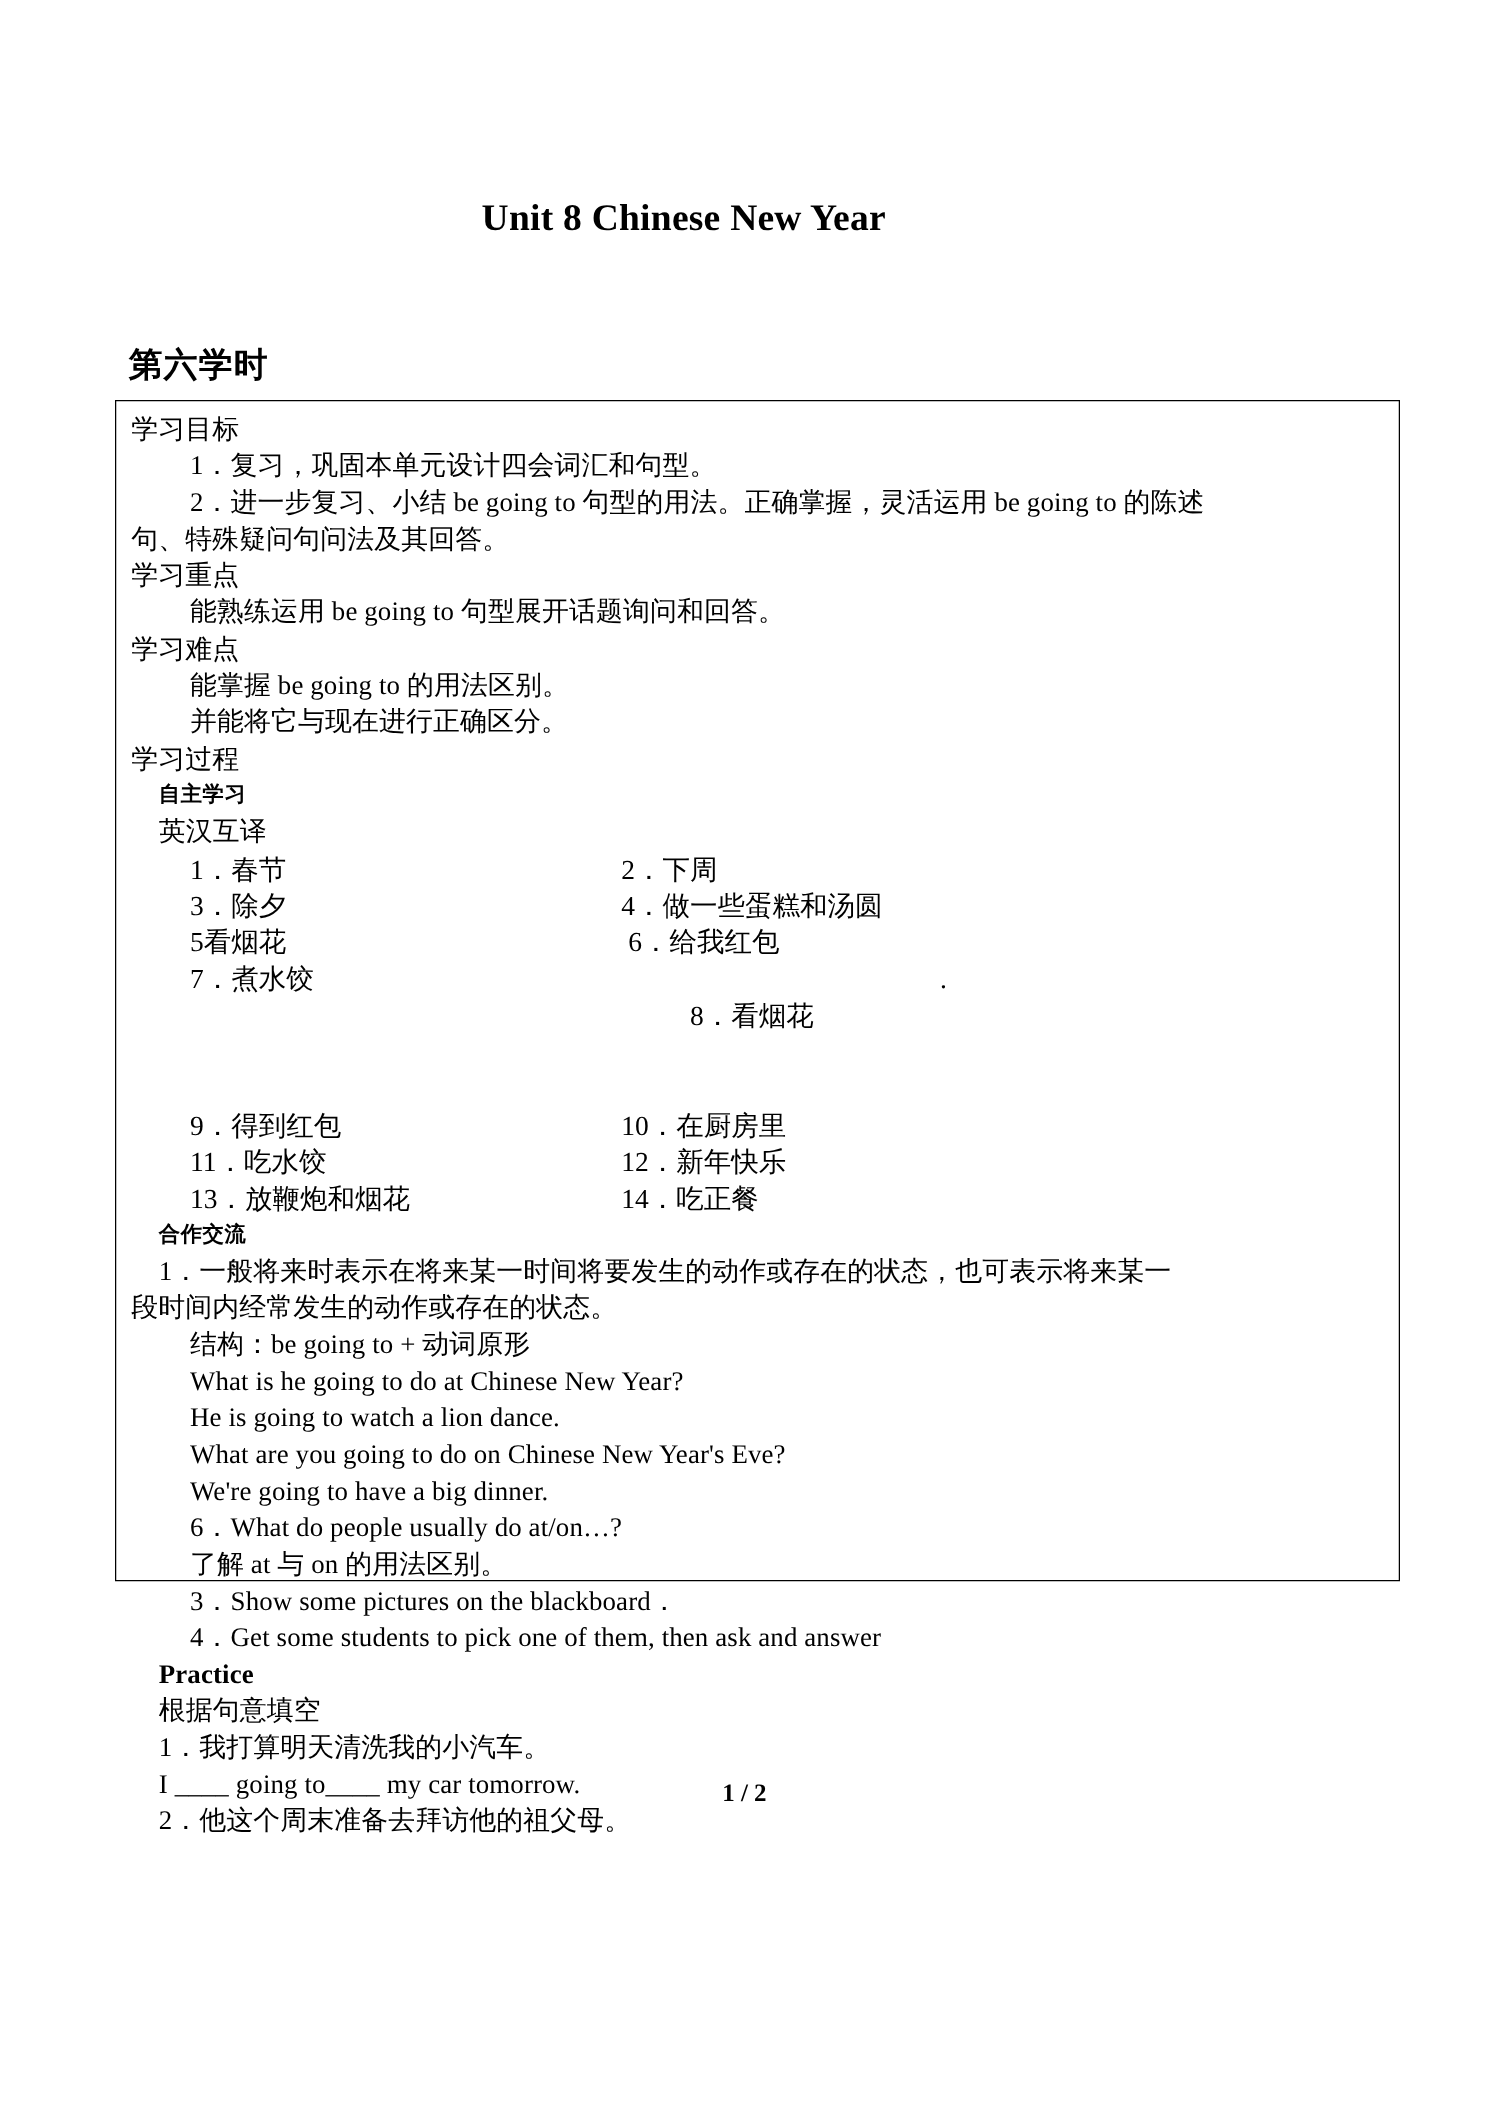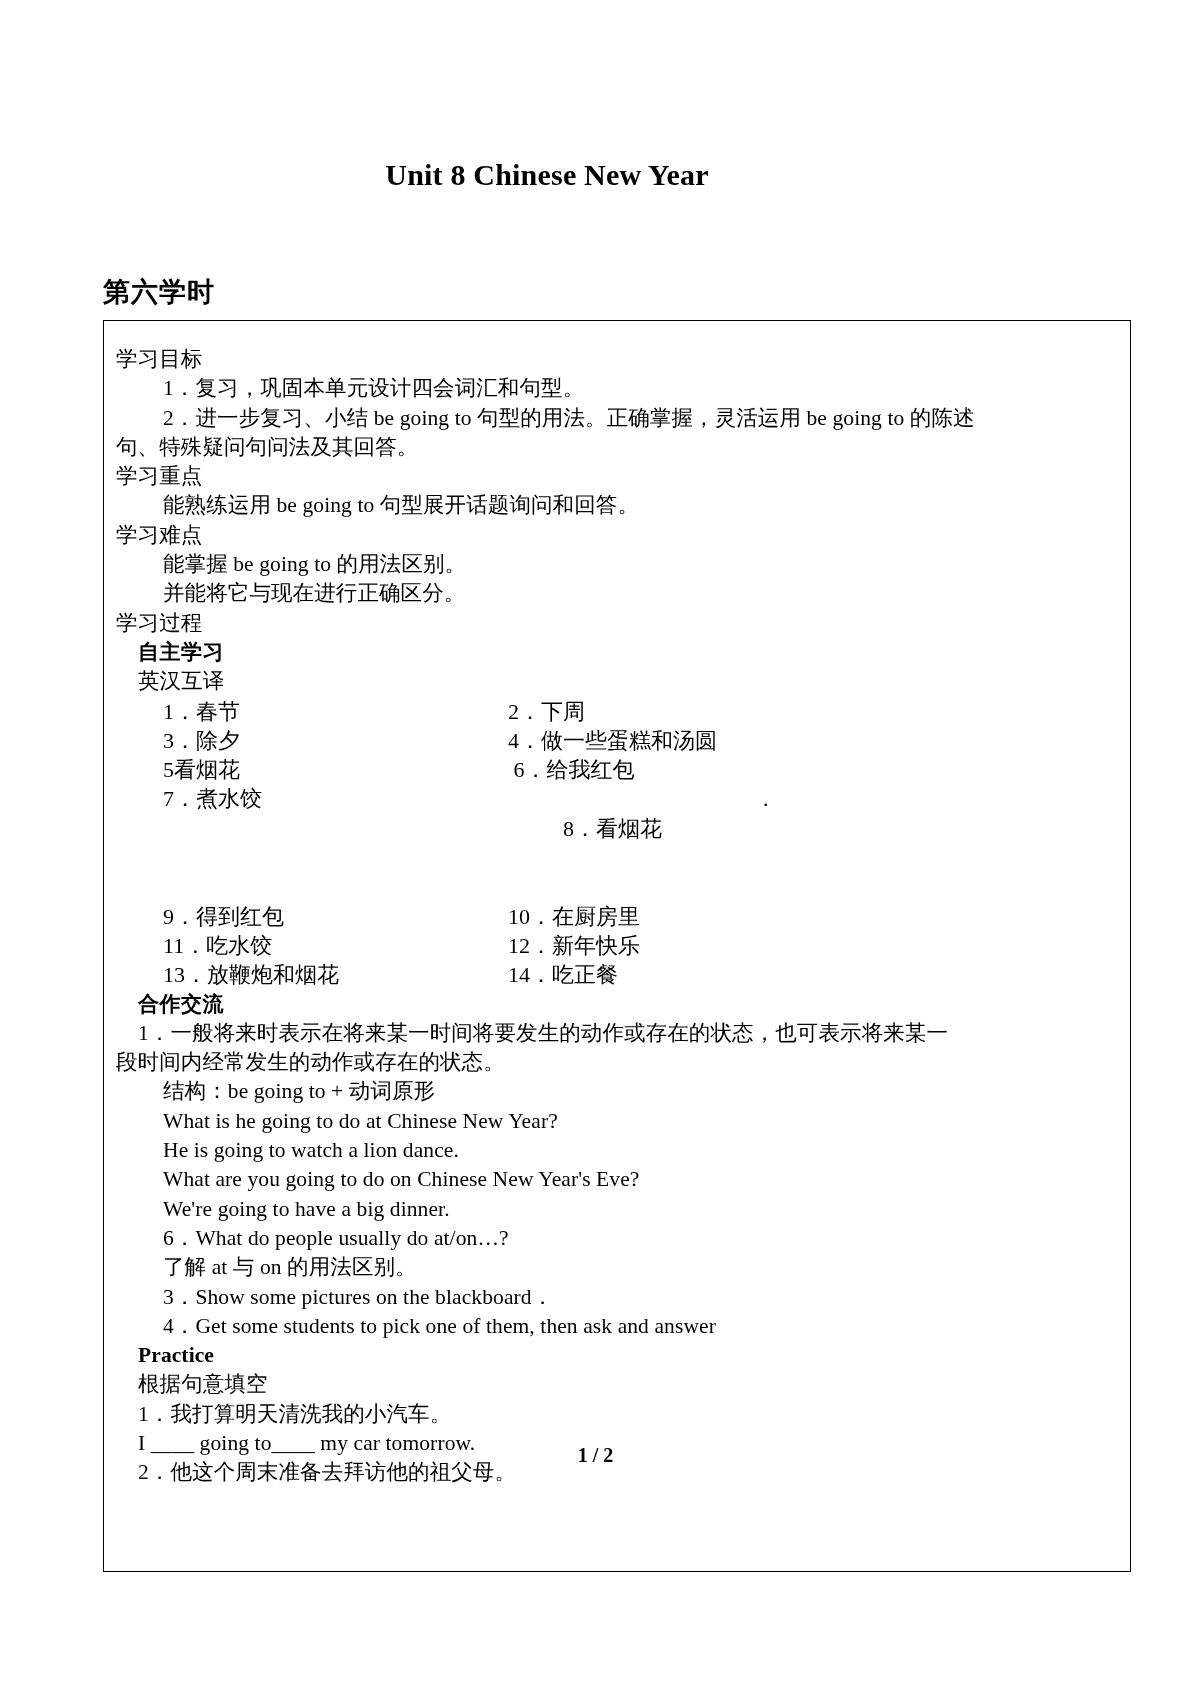--- a/index.html
+++ b/index.html
@@ -35,47 +35,47 @@
     position: absolute;
     left: 103px;
     top: 274px;
     font-size: 27px;
     font-weight: bold;
     font-family: "DejaVu Sans", "Liberation Sans", sans-serif;
     letter-spacing: 1px;
   }
   .content-box {
     position: absolute;
-    left: 103px;
+    left: 92px;
     top: 320px;
     width: 1028px;
-    height: 1252px;
+    height: 945px;
     border: 1.3px solid #000000;
     box-sizing: border-box;
-    padding: 24px 14px 0 12px;
+    padding: 8px 14px 0 12px;
   }
   .ln {
     font-size: 21.5px;
     line-height: 29.3px;
     white-space: pre-wrap;
     letter-spacing: 0.1px;
   }
   .ln.sect {           
     margin-left: 0;
   }
   .ln.ind1 {           
     padding-left: 22px;
   }
   .ln.ind2 {           
     padding-left: 47px;
   }
   .bold-cn {
     font-weight: bold;
     font-family: "DejaVu Sans", "Liberation Sans", sans-serif;
-    font-size: 21px;
+    font-size: 17px;
     letter-spacing: 0.5px;
   }
   .bold-en {
     font-weight: bold;
   }
   .vocab-list {
     position: relative;
   }
   .vocab-row {
     display: flex;
@@ -99,21 +99,20 @@
     top: 0;
   }
   .footer {
     position: absolute;
     left: 0;
     top: 1424px;
     width: 1191px;
     text-align: center;
     font-size: 20px;
     font-weight: bold;
-    margin-top: 20px;
   }
 </style>
 </head>
 <body>
 
 <div class="page">
 
   <div class="doc-title">Unit 8 Chinese New Year</div>
 
   <div class="lesson-heading">第六学时</div>

